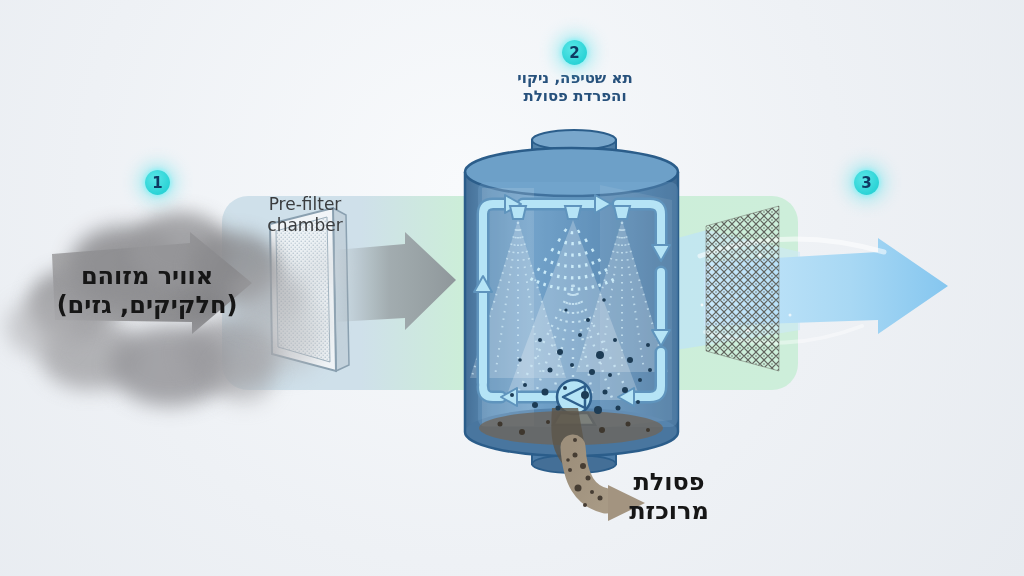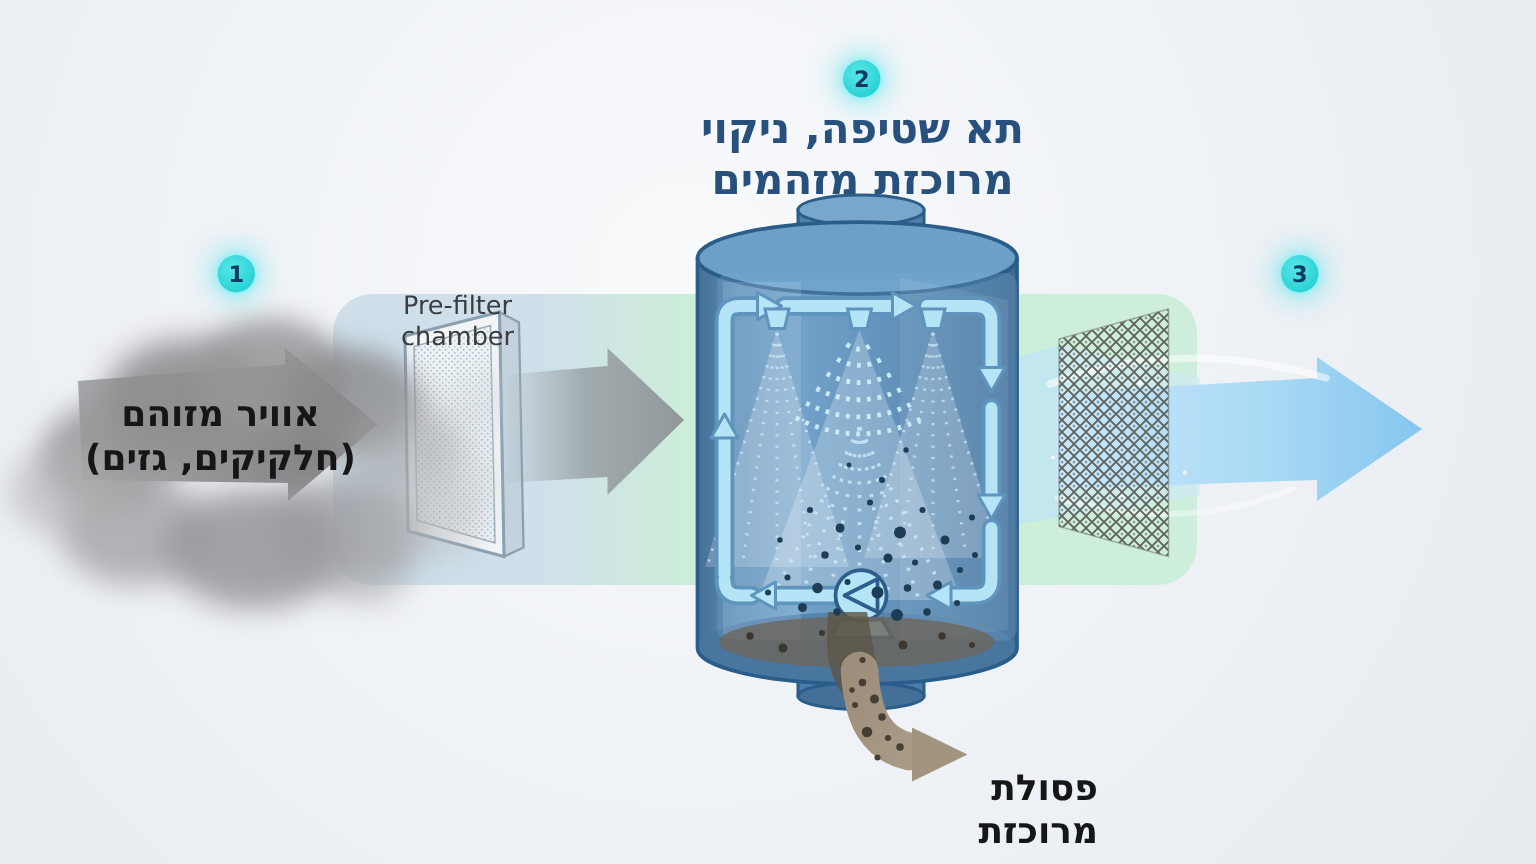--- a/index.html
+++ b/index.html
@@ -10,21 +10,21 @@
   .stage{
     position:relative;width:1024px;height:576px;
     background:radial-gradient(circle at 45% 32%, #f8fafc 0%, #eef1f5 55%, #e7ebf0 100%);
   }
   .stage svg{position:absolute;left:0;top:0;}
   .puff{position:absolute;border-radius:50%;}
   .label{position:absolute;line-height:1.22;}
   .label.center{text-align:center;}
   .lbl-en{color:#3a3c3e;font-size:17px;font-weight:500;}
   .lbl-he{color:#161616;font-weight:bold;font-size:24px;}
-  .lbl-title{color:#27517c;font-weight:bold;font-size:28px;}
+  .lbl-title{color:#27517c;font-weight:bold;font-size:15px;}
   .badge{
     position:absolute;width:25px;height:25px;border-radius:50%;
     background:radial-gradient(circle at 40% 35%, #59e6e7, #2bd3d6 70%);
     color:#0e3a63;font-size:15px;font-weight:bold;
     display:flex;align-items:center;justify-content:center;
     box-shadow:0 0 4px 1px rgba(130,242,246,.9), 0 0 16px 7px rgba(96,226,236,.45);
   }
 </style>
 </head>
 <body>
@@ -290,31 +290,31 @@
     <div class="puff" style="left:298px;top:246px;width:50px;height:44px;background:#c8ccd0;opacity:.3;filter:blur(10px);"></div>
   </div>
 
   <div class="label center lbl-en" style="left:238px;top:149px;width:134px;margin-top:45px;">
     <span>Pre-filter</span><br>
     <span>chamber</span>
   </div>
 
   <div class="label center lbl-title" dir="rtl" style="left:453px;top:69px;width:244px;">
     <span>תא שטיפה, ניקוי</span><br>
-    <span>מרוכזת מזהמים</span>
+    <span>והפרדת פסולת</span>
   </div>
 
   <div class="label center lbl-he" dir="rtl" style="left:52px;top:262px;width:190px;">
     <span>אוויר מזוהם</span><br>
     <span>(חלקיקים, גזים)</span>
   </div>
 
 
 
-  <div class="label center lbl-he" dir="rtl" style="left:606px;top:511px;width:126px;text-align:right;"><span>פסולת מרוכזת</span></div>
+  <div class="label center lbl-he" dir="rtl" style="left:606px;top:468px;width:126px;"><span>פסולת מרוכזת</span></div>
 
   <div class="badge" style="left:145px;top:170px;">
       <span>1</span>
     </div>
   <div class="badge" style="left:562px;top:40px;">
       <span>2</span>
     </div>
   <div class="badge" style="left:854px;top:170px;">
       <span>3</span>
     </div>

